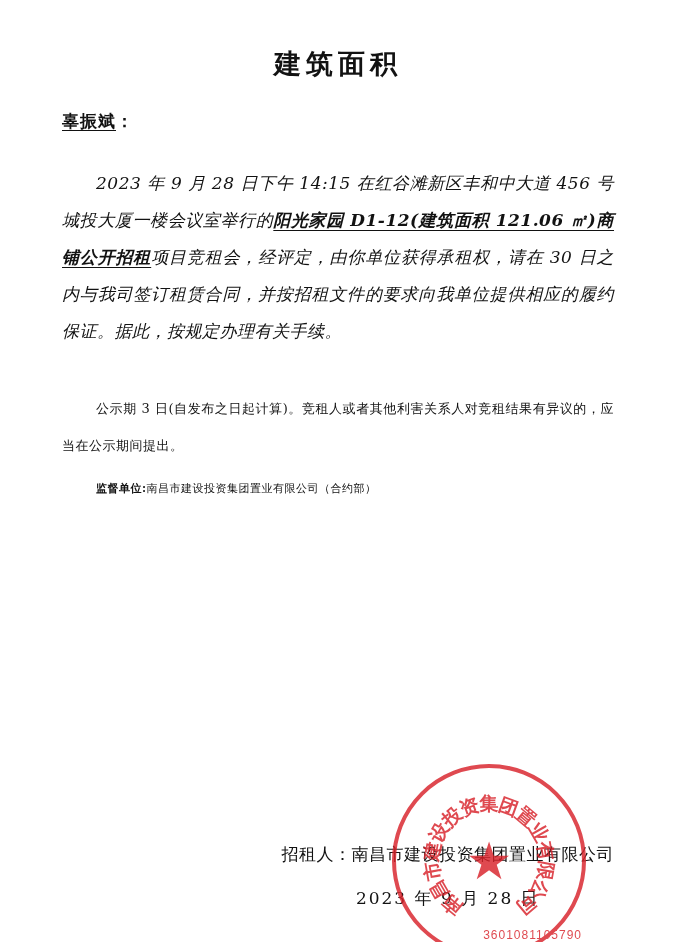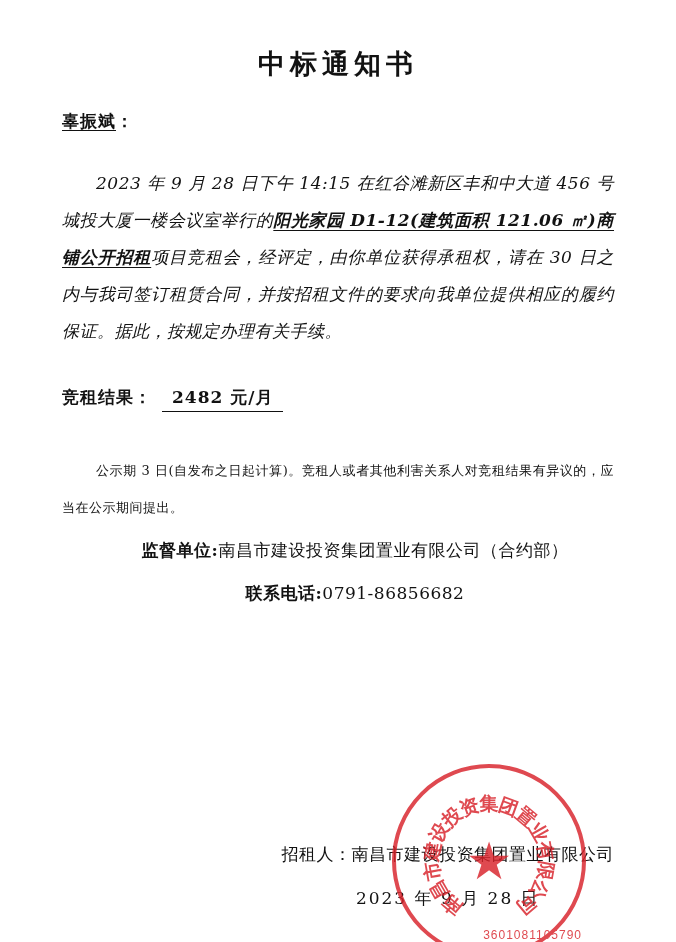--- a/index.html
+++ b/index.html
@@ -75,25 +75,24 @@
   .notice-para {
     margin-top: 40px;
     font-size: 13px;
     line-height: 37px;
     text-indent: 34px;
     text-align: justify;
     letter-spacing: 0.5px;
   }
   .contact-line {
     margin-top: 6px;
-    font-size: 17px;
+    font-size: 11px;
     line-height: 37px;
     text-indent: 34px;
     letter-spacing: 0.5px;
-    text-align: center;
   }
   .contact-line b {
     font-weight: bold;
   }
   .signature-block {
     position: absolute;
     right: 62px;
     bottom: 68px;
     text-align: left;
     font-size: 17px;
@@ -149,44 +148,37 @@
     color: #d8222a;
     letter-spacing: 1px;
     font-family: Liberation Sans, sans-serif;
   }
 </style>
 </head>
 <body>
 
 <div class="page">
 
-  <div class="doc-title">中标通知书</div>
+  <div class="doc-title">建筑面积</div>
 
   <div class="addressee">
     <span class="name">辜振斌</span><span>：</span>
   </div>
 
   <div class="body-para">
     <span>2023 年 9 月 28 日下午 14:15 在红谷滩新区丰和中大道 456 号城投大厦一楼会议室举行的</span><span class="hl">阳光家园 D1-12(建筑面积 121.06 ㎡)商铺公开招租</span><span>项目竞租会，经评定，由你单位获得承租权，请在 30 日之内与我司签订租赁合同，并按招租文件的要求向我单位提供相应的履约保证。据此，按规定办理有关手续。</span>
   </div>
 
-  <div class="result-row">
-    <span class="result-label">竞租结果：</span>
-    <span class="result-value">2482 元/月</span>
-  </div>
 
   <div class="notice-para">公示期 3 日(自发布之日起计算)。竞租人或者其他利害关系人对竞租结果有异议的，应当在公示期间提出。</div>
 
   <div class="contact-line">
     <b>监督单位:</b><span>南昌市建设投资集团置业有限公司（合约部）</span>
   </div>
 
-  <div class="contact-line">
-    <b>联系电话:</b><span>0791-86856682</span>
-  </div>
 
   <div class="signature-block">
     <div>
       <span>招租人：</span><span>南昌市建设投资集团置业有限公司</span>
     </div>
     <div class="sign-date">2023 年 9 月 28 日</div>
   </div>
 
   <div class="seal">
     <div class="ring-text" id="seal-ring">

